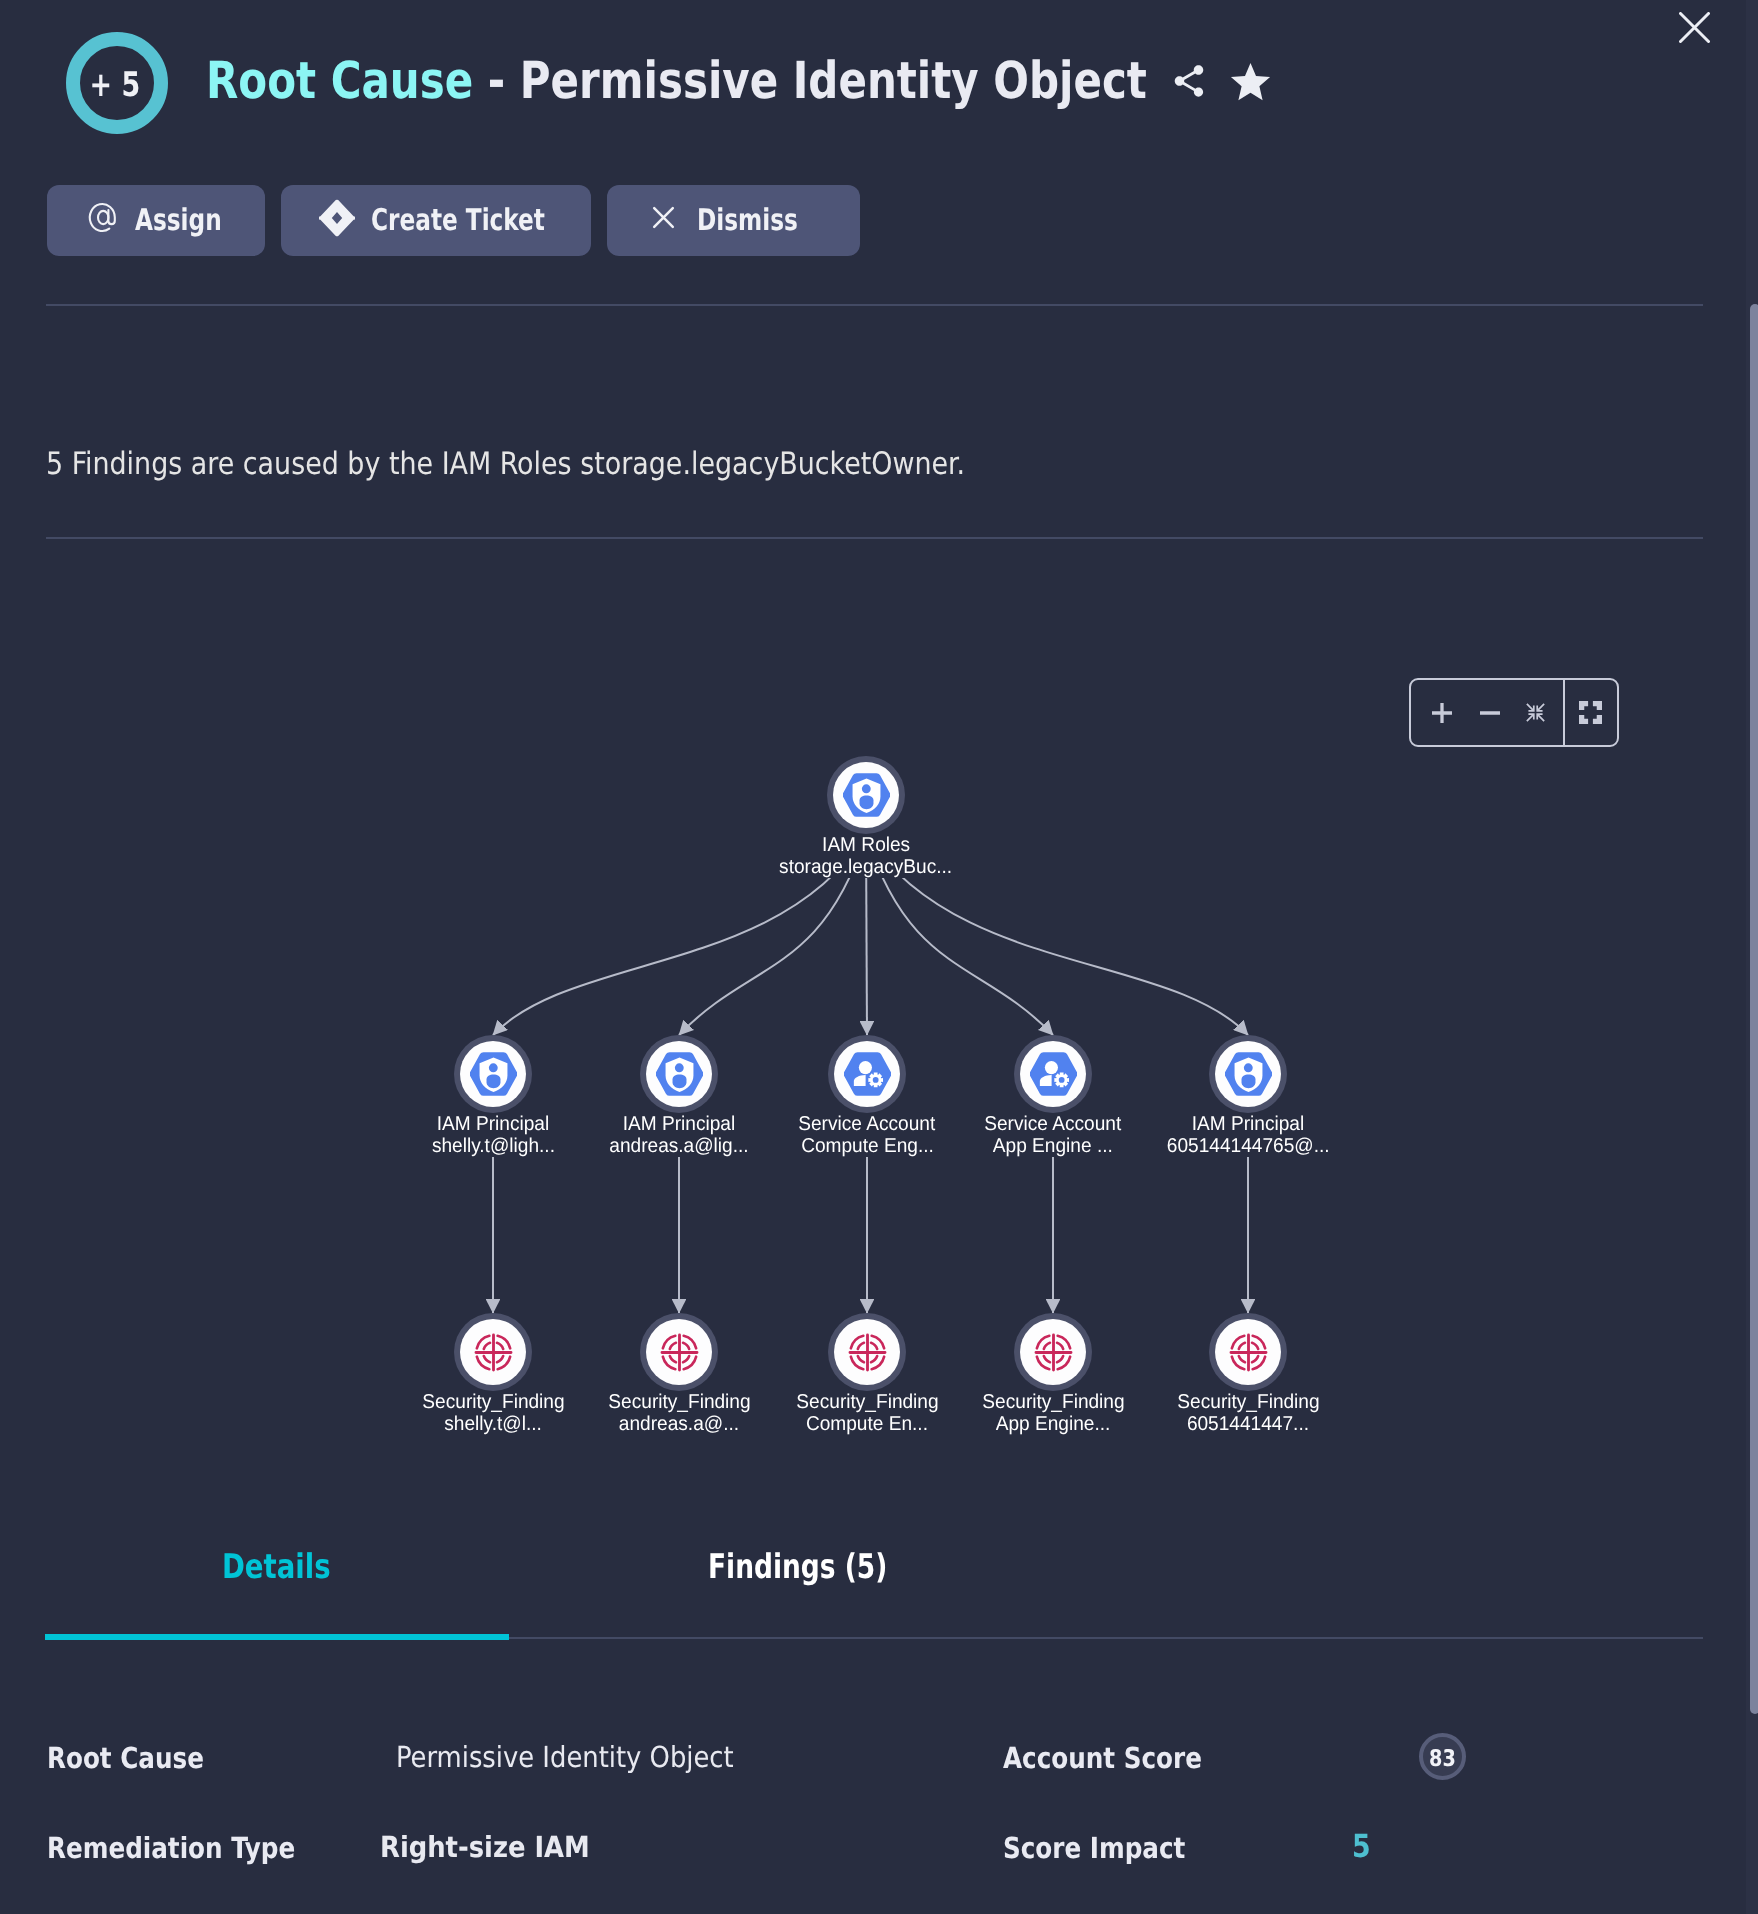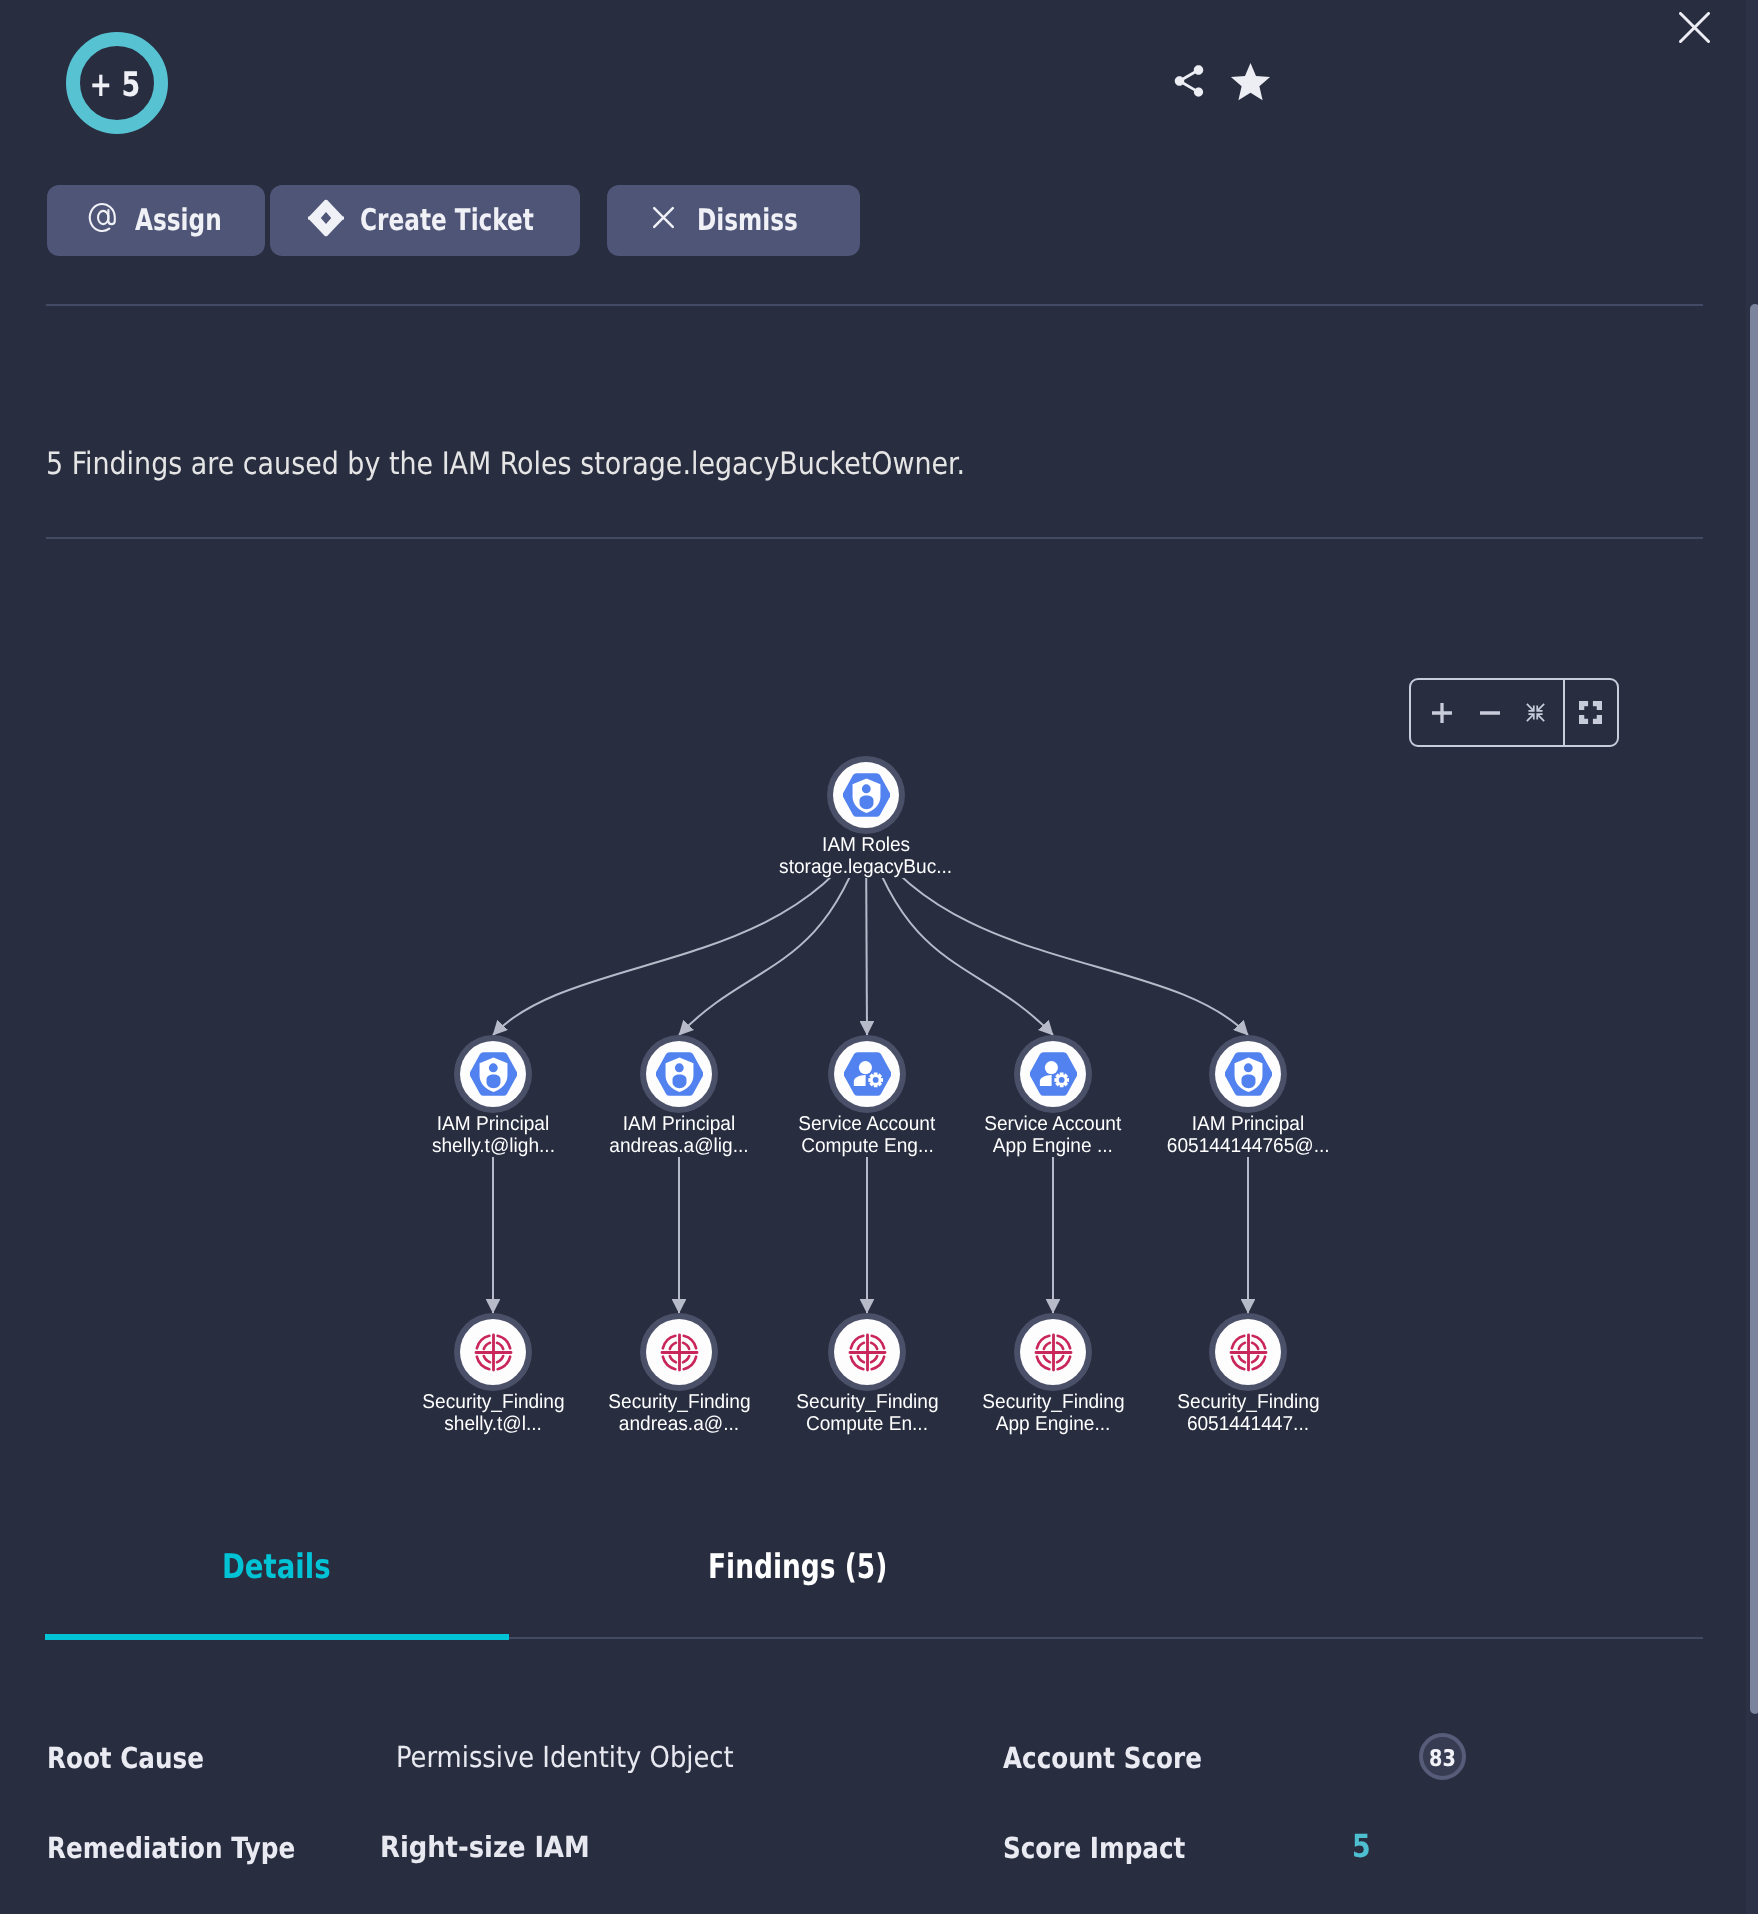--- a/index.html
+++ b/index.html
@@ -82,41 +82,42 @@
 
   <div class="close-btn">
     <svg width="31" height="31" viewBox="0 0 31 31">
         <path d="M1.5 1.5 L29.5 29.5 M29.5 1.5 L1.5 29.5" stroke="#eceef4" stroke-width="3" fill="none" stroke-linecap="round"></path>
       </svg>
   </div>
 
   <div class="badge">
     <span>+ 5</span>
   </div>
+  <div class="title"><span class="sx" style="transform:scaleX(0.915)"><span class="accent">Root Cause</span><span class="rest"> - Permissive Identity Object</span></span></div>
   <div class="hdr-icon" style="left:1170px;top:62px;width:38px;height:38px;">
     <svg width="38" height="38" viewBox="0 0 24 24" fill="#eceef4">
         <path d="M18 16.08c-.76 0-1.44.3-1.96.77L8.91 12.7c.05-.23.09-.46.09-.7s-.04-.47-.09-.7l7.05-4.11c.54.5 1.25.81 2.04.81 1.66 0 3-1.34 3-3s-1.34-3-3-3-3 1.34-3 3c0 .24.04.47.09.7L8.04 9.81C7.5 9.31 6.79 9 6 9c-1.66 0-3 1.34-3 3s1.34 3 3 3c.79 0 1.5-.31 2.04-.81l7.12 4.16c-.05.21-.08.43-.08.65 0 1.61 1.31 2.92 2.92 2.92s2.92-1.31 2.92-2.92-1.31-2.92-2.92-2.92z"></path>
       </svg>
   </div>
   <div class="hdr-icon" style="left:1227px;top:59px;width:47px;height:47px;">
     <svg width="47" height="47" viewBox="0 0 24 24" fill="#eceef4">
         <path d="M12 17.27L18.18 21l-1.64-7.03L22 9.24l-7.19-.61L12 2 9.19 8.63 2 9.24l5.46 4.73L5.82 21z"></path>
       </svg>
   </div>
 
   <div class="btn" style="left:47px;width:218px;">
     <span class="ico" style="left:39px;top:15px;">
       <svg width="34" height="36" viewBox="0 0 34 36" fill="none" stroke="#f0f1f6" stroke-width="2.1" stroke-linecap="round">
           <ellipse cx="17.2" cy="17.5" rx="5.2" ry="6.6"></ellipse>
           <path d="M22.4 10.1 v10.8 c0 2.0 1.4 3.2 3.2 3.2 1.8 0 3.2-1.4 3.2-3.4 V17.3 A12.5 13.5 0 1 0 23.3 28.7"></path>
         </svg>
     </span>
     <span class="lbl" style="left:88px;"><span class="sx" style="transform:scaleX(0.86)">Assign</span></span>
   </div>
-  <div class="btn" style="left:270px;width:310px;">
+  <div class="btn" style="left:281px;width:310px;">
     <span class="ico" style="left:38px;top:14px;">
       <svg width="36" height="38" viewBox="0 0 36 38">
           <path fill="#f0f1f6" fill-rule="evenodd" d="M16.8 1.1 a2.2 2.2 0 0 1 2.4 0 L34.6 17.2 a1.8 1.8 0 0 1 0 3.6 L19.2 36.9 a2.2 2.2 0 0 1 -2.4 0 L1.4 20.8 a1.8 1.8 0 0 1 0 -3.6 Z M18 13.1 12.8 19 18 24.9 23.2 19 Z"></path>
         </svg>
     </span>
     <span class="lbl" style="left:90px;"><span class="sx" style="transform:scaleX(0.86)">Create Ticket</span></span>
   </div>
   <div class="btn" style="left:607px;width:253px;">
     <span class="ico" style="left:45px;top:21px;">
       <svg width="23" height="23" viewBox="0 0 23 23" fill="none" stroke="#f0f1f6" stroke-width="2.5" stroke-linecap="round">

